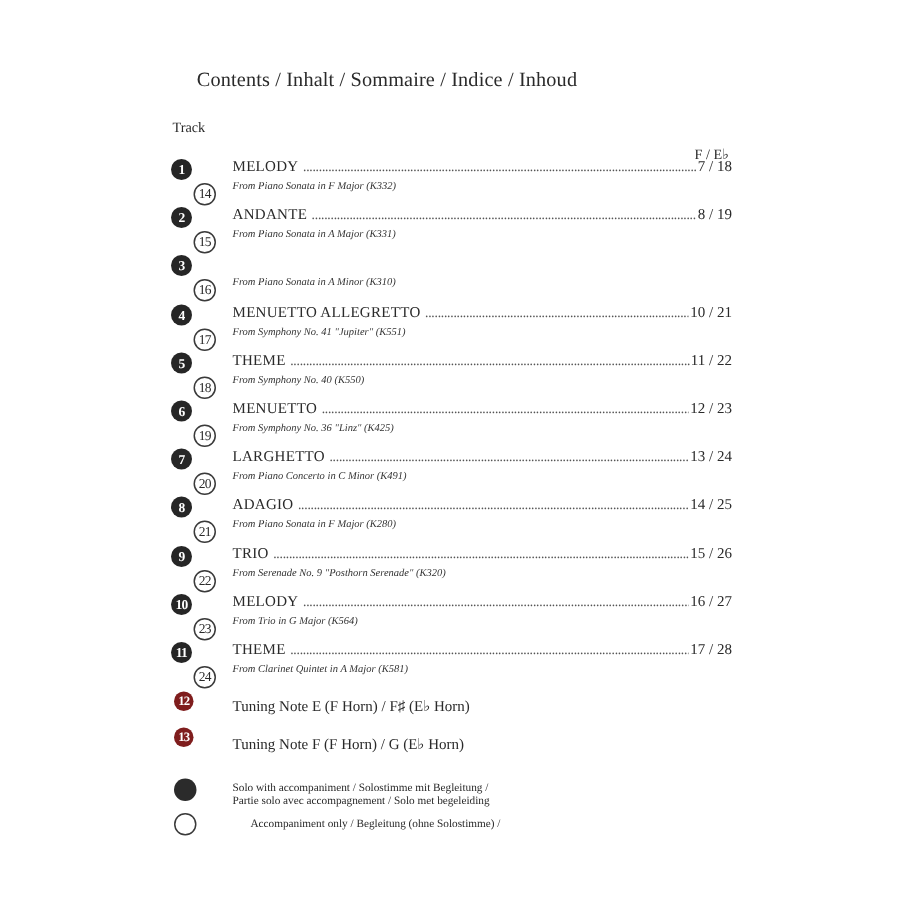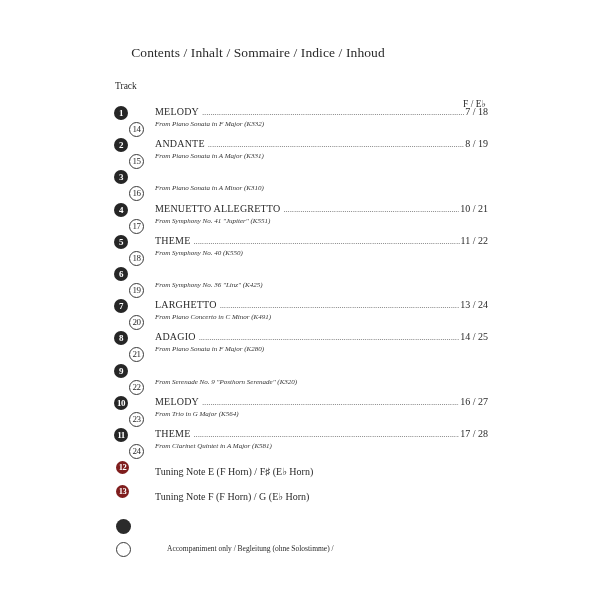--- a/index.html
+++ b/index.html
@@ -94,20 +94,25 @@
       <span class="dots"></span>
       <span class="pages">11 / 22</span>
     </div>
     <div class="source">From Symphony No. 40 (K550)</div>
   </div>
     <div class="abs entry" style="top: 267px;">
     <div class="badges">
       <span class="b-solid">6</span>
       <span class="b-open">19</span>
     </div>
+    <div class="line">
+      <span class="name">MENUETTO</span>
+      <span class="dots"></span>
+      <span class="pages">12 / 23</span>
+    </div>
     <div class="source">From Symphony No. 36 "Linz" (K425)</div>
   </div>
     <div class="abs entry" style="top: 299.2px;">
     <div class="badges">
       <span class="b-solid">7</span>
       <span class="b-open">20</span>
     </div>
     <div class="line">
       <span class="name">LARGHETTO</span>
       <span class="dots"></span>
@@ -124,20 +129,25 @@
       <span class="name">ADAGIO</span>
       <span class="dots"></span>
       <span class="pages">14 / 25</span>
     </div>
     <div class="source">From Piano Sonata in F Major (K280)</div>
   </div>
     <div class="abs entry" style="top: 363.6px;">
     <div class="badges">
       <span class="b-solid">9</span>
       <span class="b-open">22</span>
+    </div>
+    <div class="line">
+      <span class="name">TRIO</span>
+      <span class="dots"></span>
+      <span class="pages">15 / 26</span>
     </div>
     <div class="source">From Serenade No. 9 "Posthorn Serenade" (K320)</div>
   </div>
     <div class="abs entry" style="top: 395.8px;">
     <div class="badges">
       <span class="b-solid">10</span>
       <span class="b-open">23</span>
     </div>
     <div class="line">
       <span class="name">MELODY</span>
@@ -161,18 +171,20 @@
   </div>
 
 <div class="abs tune-icon" style="left:116px; top:461px;">12</div>
 <div class="abs tune-text" style="left:155px; top:466px;">Tuning Note E (F Horn) / F♯ (E♭ Horn)</div>
 
 <div class="abs tune-icon" style="left:116px; top:485px;">13</div>
 <div class="abs tune-text" style="left:155px; top:491px;">Tuning Note F (F Horn) / G (E♭ Horn)</div>
 
 <div class="abs legend-circle legend-solid" style="left:116px; top:519px;"></div>
 <div class="abs legend-text" style="left:155px; top:520px;">
+  <div>Solo with accompaniment / Solostimme mit Begleitung /</div>
+  <div>Partie solo avec accompagnement / Solo met begeleiding</div>
 </div>
 
 <div class="abs legend-circle legend-open" style="left:116px; top:542px;"></div>
 <div class="abs legend-text" style="left:167px; top:544px;">
   <div>Accompaniment only / Begleitung (ohne Solostimme) /</div>
 </div>
 
 </body></html>

